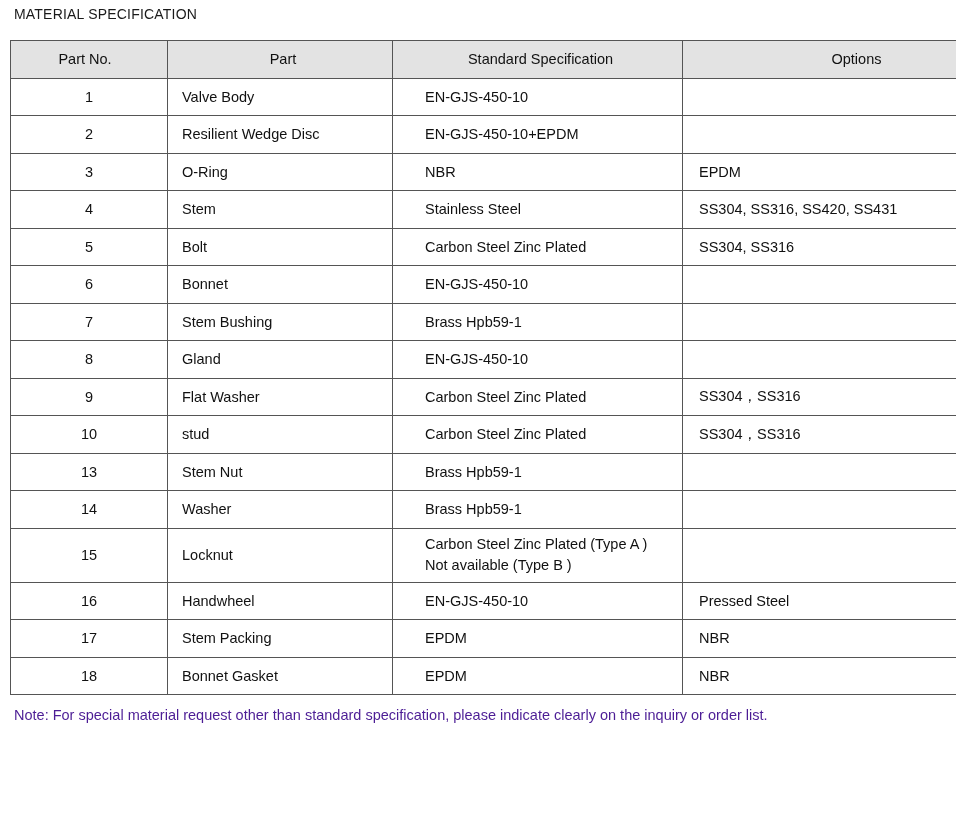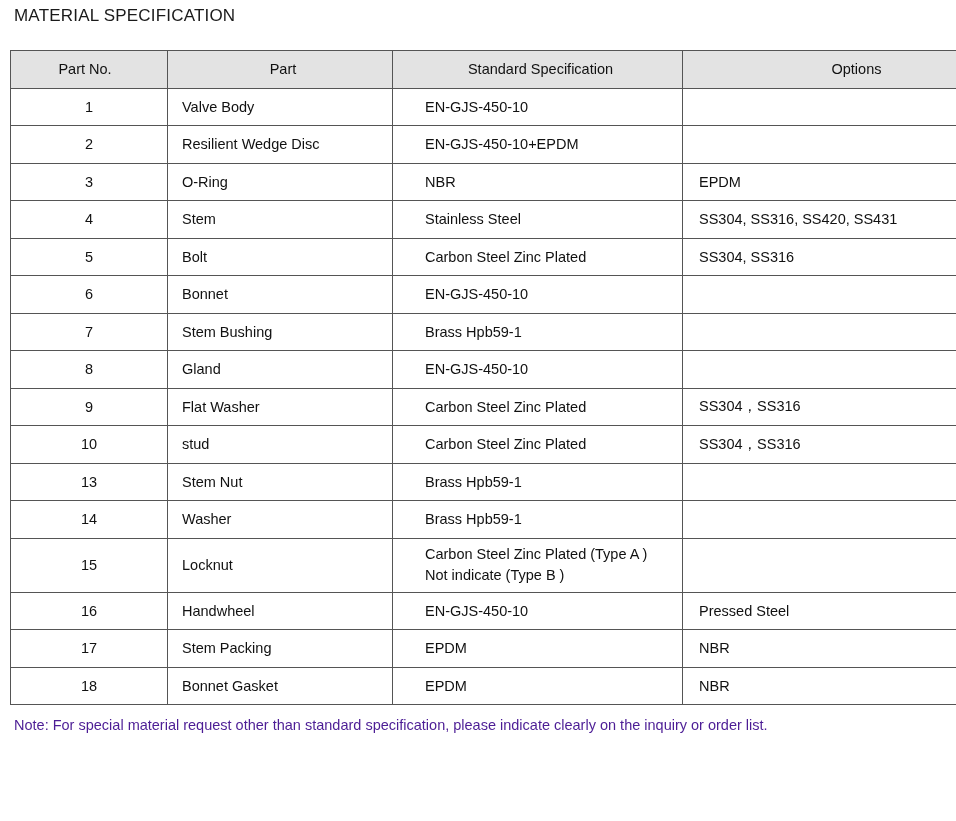--- a/index.html
+++ b/index.html
@@ -15,23 +15,23 @@
     overflow: hidden;
   }
   .page {
     position: relative;
     width: 956px;
     height: 821px;
     box-sizing: border-box;
     padding: 0 10px;
   }
   .doc-title {
-    font-size: 17px;
+    font-size: 14px;
     color: #1a1a1a;
-    padding: 6px 0 24px 4px;
+    padding: 6px 0 18px 4px;
     letter-spacing: 0.2px;
   }
   table.spec-table {
     border-collapse: collapse;
     width: 936px;
     table-layout: fixed;
     border: 1px solid #3a3a3a;
   }
   table.spec-table td, table.spec-table th {
     border: 1px solid #555555;
@@ -160,21 +160,21 @@
         <tr>
           <td class="col-no">14</td>
           <td class="col-part">Washer</td>
           <td class="col-std">Brass Hpb59-1</td>
           <td class="col-opt"></td>
         </tr>
         <tr class="tall">
           <td class="col-no">15</td>
           <td class="col-part">Locknut</td>
           <td class="col-std multiline">Carbon Steel Zinc Plated (Type A )
-Not indicate (Type B )</td>
+Not available (Type B )</td>
           <td class="col-opt"></td>
         </tr>
         <tr>
           <td class="col-no">16</td>
           <td class="col-part">Handwheel</td>
           <td class="col-std">EN-GJS-450-10</td>
           <td class="col-opt">Pressed Steel</td>
         </tr>
         <tr>
           <td class="col-no">17</td>

